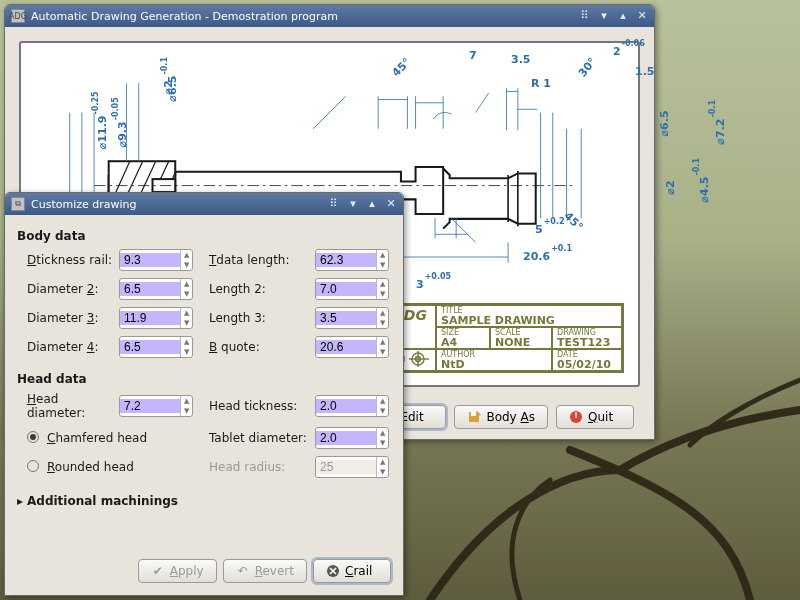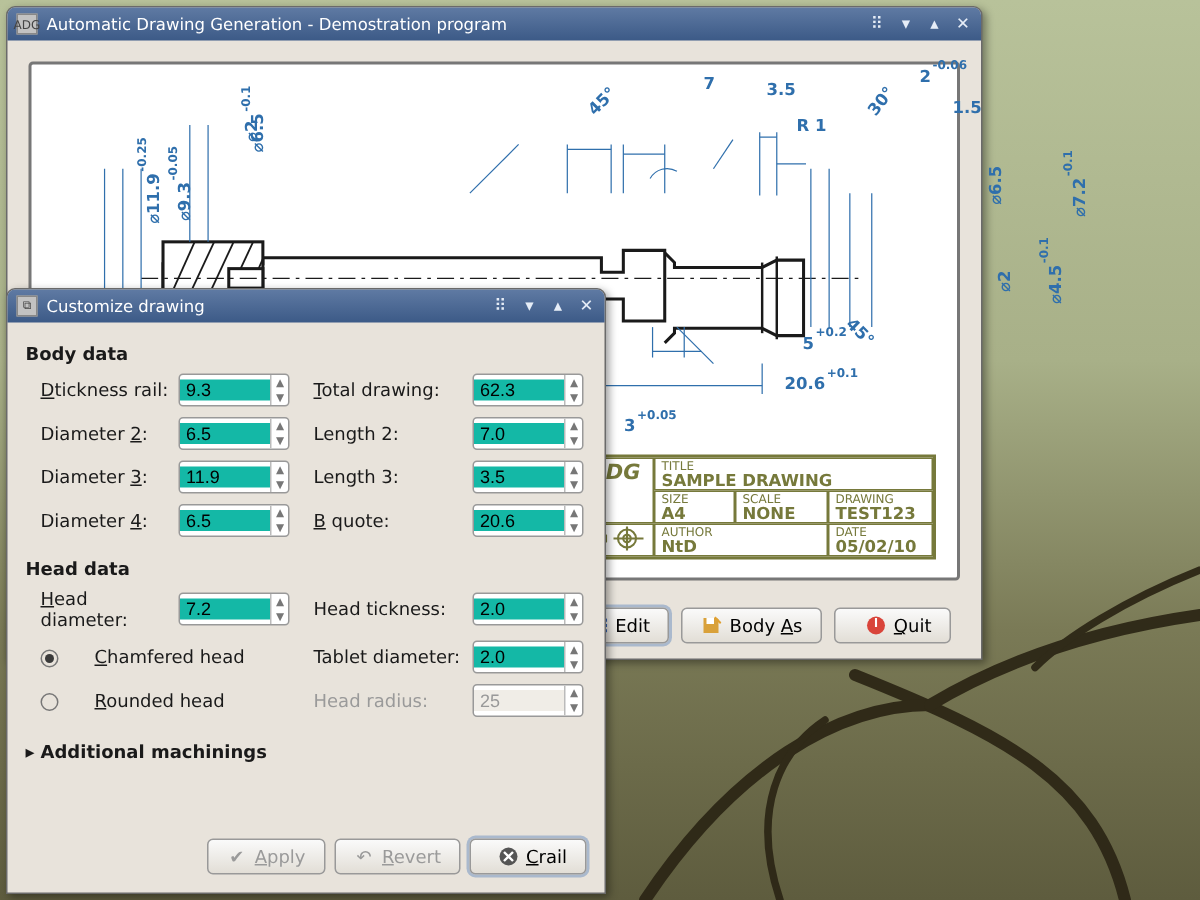--- a/index.html
+++ b/index.html
@@ -36,38 +36,38 @@
   .infobox{position:absolute;right:14px;bottom:12px;border:2px solid #76793b;width:242px;
            font-size:11px;display:grid;grid-template-columns:52px 54px 62px 1fr;grid-auto-rows:22px}
   .infobox .cell{border:1px solid #76793b;padding:1px 4px;display:flex;flex-direction:column;justify-content:flex-start}
   .infobox .k{color:#76793b;font-size:8px;line-height:1}
   .infobox .v{color:#76793b;font-weight:700;font-size:11px;line-height:1.1}
   .logo{grid-row:1/3;display:flex;align-items:center;justify-content:center;color:#76793b;font-weight:700;font-size:14px;font-style:italic}
   .cam{grid-row:3/4;display:flex;align-items:center;justify-content:center}
 
   .toolbar-main{position:absolute;right:20px;bottom:10px;display:flex;gap:8px}
   .btn{background:linear-gradient(#fafafa,#e2ded6);border:1px solid #999;border-radius:4px;
-       padding:4px 12px;display:flex;align-items:center;gap:5px;cursor:pointer;font-size:12px;min-width:78px;justify-content:flex-end}
+       padding:4px 12px;display:flex;align-items:center;gap:5px;cursor:pointer;font-size:12px;min-width:78px;justify-content:flex-start}
   .btn.focus{box-shadow:0 0 0 2px #6b8fbf80}
   .btn .ic{width:14px;height:14px;display:inline-flex;align-items:center;justify-content:center;}
   u.letter{text-decoration:underline}
 
   
   #dlg { left:4px; top:192px; width:400px; height:404px;}
   .dlg-body{padding:10px 12px; color:#1a1a1a}
   .section-h{font-weight:700;margin:4px 0 6px}
   .grid4{display:grid;grid-template-columns:96px 74px 110px 74px;row-gap:7px;column-gap:6px;align-items:center}
   .lbl{padding-left:10px}
   .spin{display:flex;border:1px solid #999;background:#fff;border-radius:3px;height:22px;align-items:center;overflow:hidden}
-  .spin input{border:0;width:100%;padding:0 4px;font-size:12px;outline:none;background:#14b8a6}
+  .spin input{border:0;width:100%;padding:0 4px;font-size:12px;outline:none;background:#c4b5fd}
   .spin .updn{width:14px;display:flex;flex-direction:column;border-left:1px solid #bbb}
   .spin .updn span{flex:1;font-size:7px;color:#777;text-align:center;line-height:10px;cursor:pointer}
   .spin.disabled{color:#999}
   .spin.disabled input{color:#999;background:#f0ede7}
-  .radio{display:flex;align-items:flex-end;gap:24px;padding-left:10px}
+  .radio{display:flex;align-items:flex-start;gap:8px;padding-left:10px}
   .radio .dot{width:12px;height:12px;border:1px solid #777;border-radius:50%;display:inline-flex;align-items:center;justify-content:center}
   .radio .dot.on::after{content:"";width:6px;height:6px;border-radius:50%;background:#3a3a3a}
   .expander{margin-top:16px;font-weight:700;cursor:pointer;display:flex;align-items:center;gap:4px}
   .dlg-actions{position:absolute;right:12px;bottom:12px;display:flex;gap:6px}
   .btn.disabled{color:#9a9a9a;cursor:default}
   .lbl.disabled{color:#9a9a9a}
 
   
   #trees{position:absolute;right:0;bottom:0;width:430px;height:230px;opacity:.95}
 </style>
@@ -267,21 +267,21 @@
     <div class="section-h">Body data</div>
     <div class="grid4">
       <div class="lbl"><u class="letter">D</u><span>tickness rail:</span></div>
       <div class="spin">
           <input value="9.3" style="">
           <div class="updn">
             <span>▲</span>
             <span>▼</span>
           </div>
         </div>
-      <div class="lbl"><u class="letter">T</u><span>otal drawing:</span></div>
+      <div class="lbl"><u class="letter">T</u><span>data length:</span></div>
       <div class="spin">
           <input value="62.3" style="">
           <div class="updn">
             <span>▲</span>
             <span>▼</span>
           </div>
         </div>
 
       <div class="lbl"><span>Diameter </span><u class="letter">2</u><span>:</span></div>
       <div class="spin">

